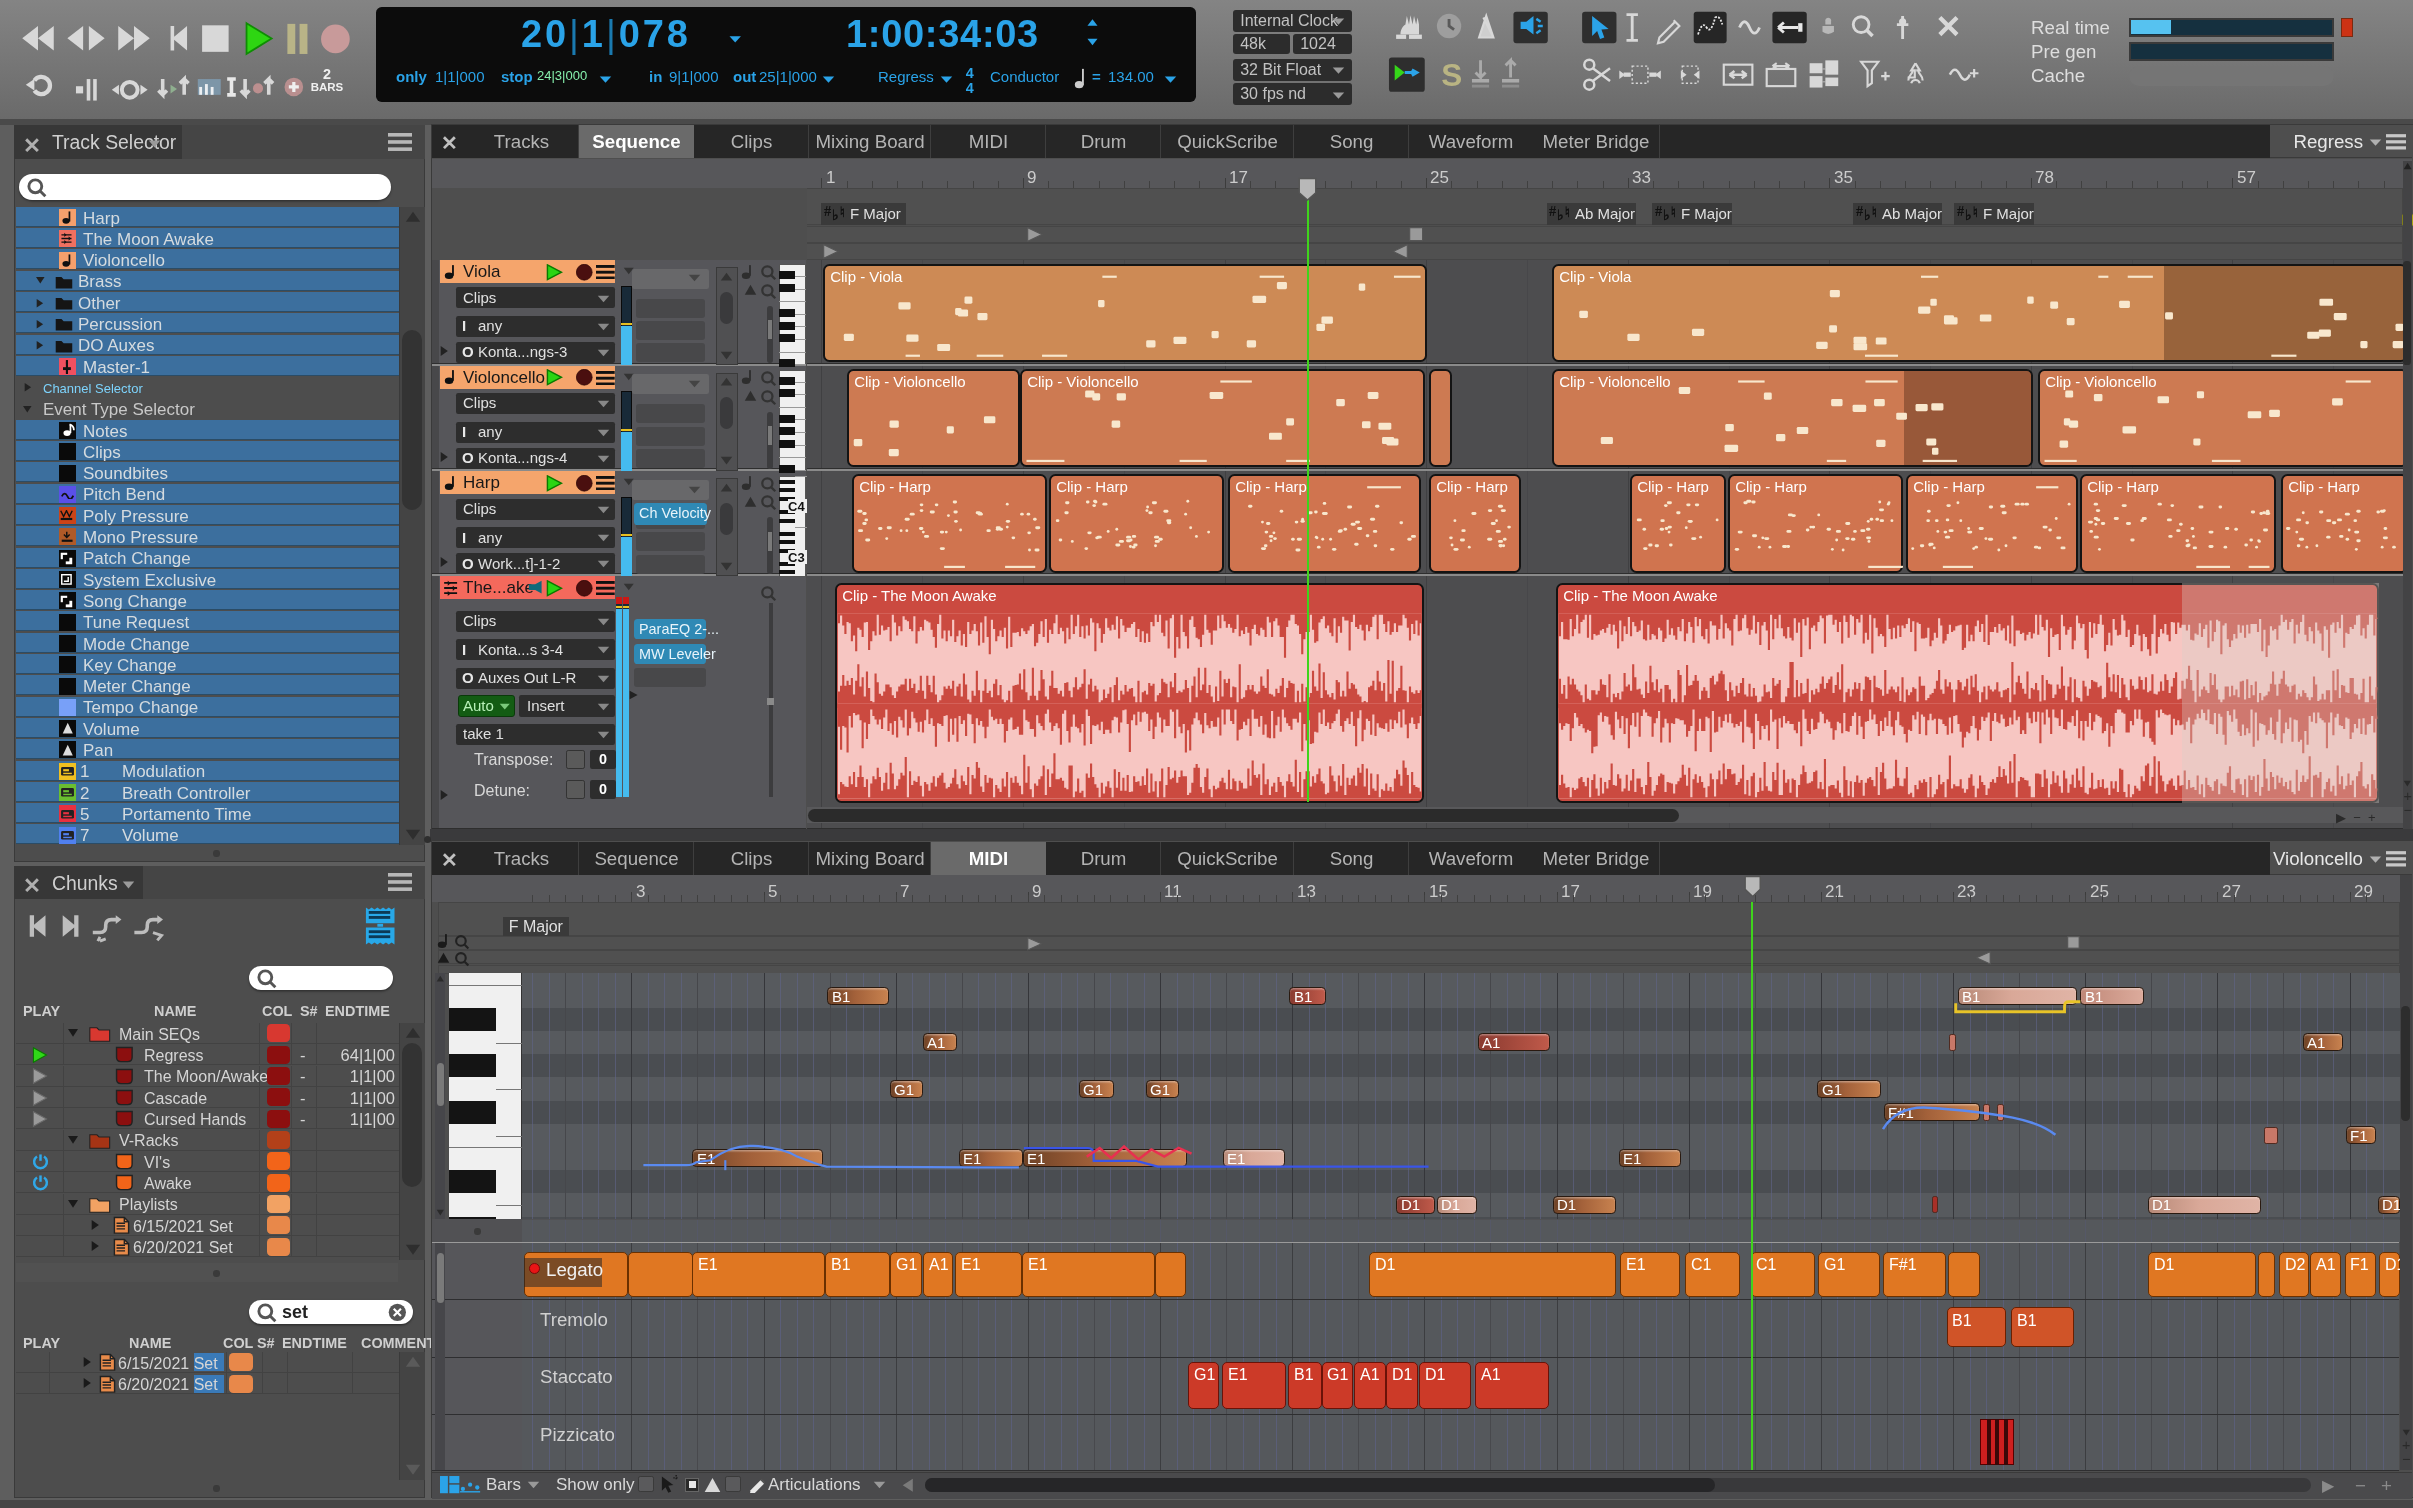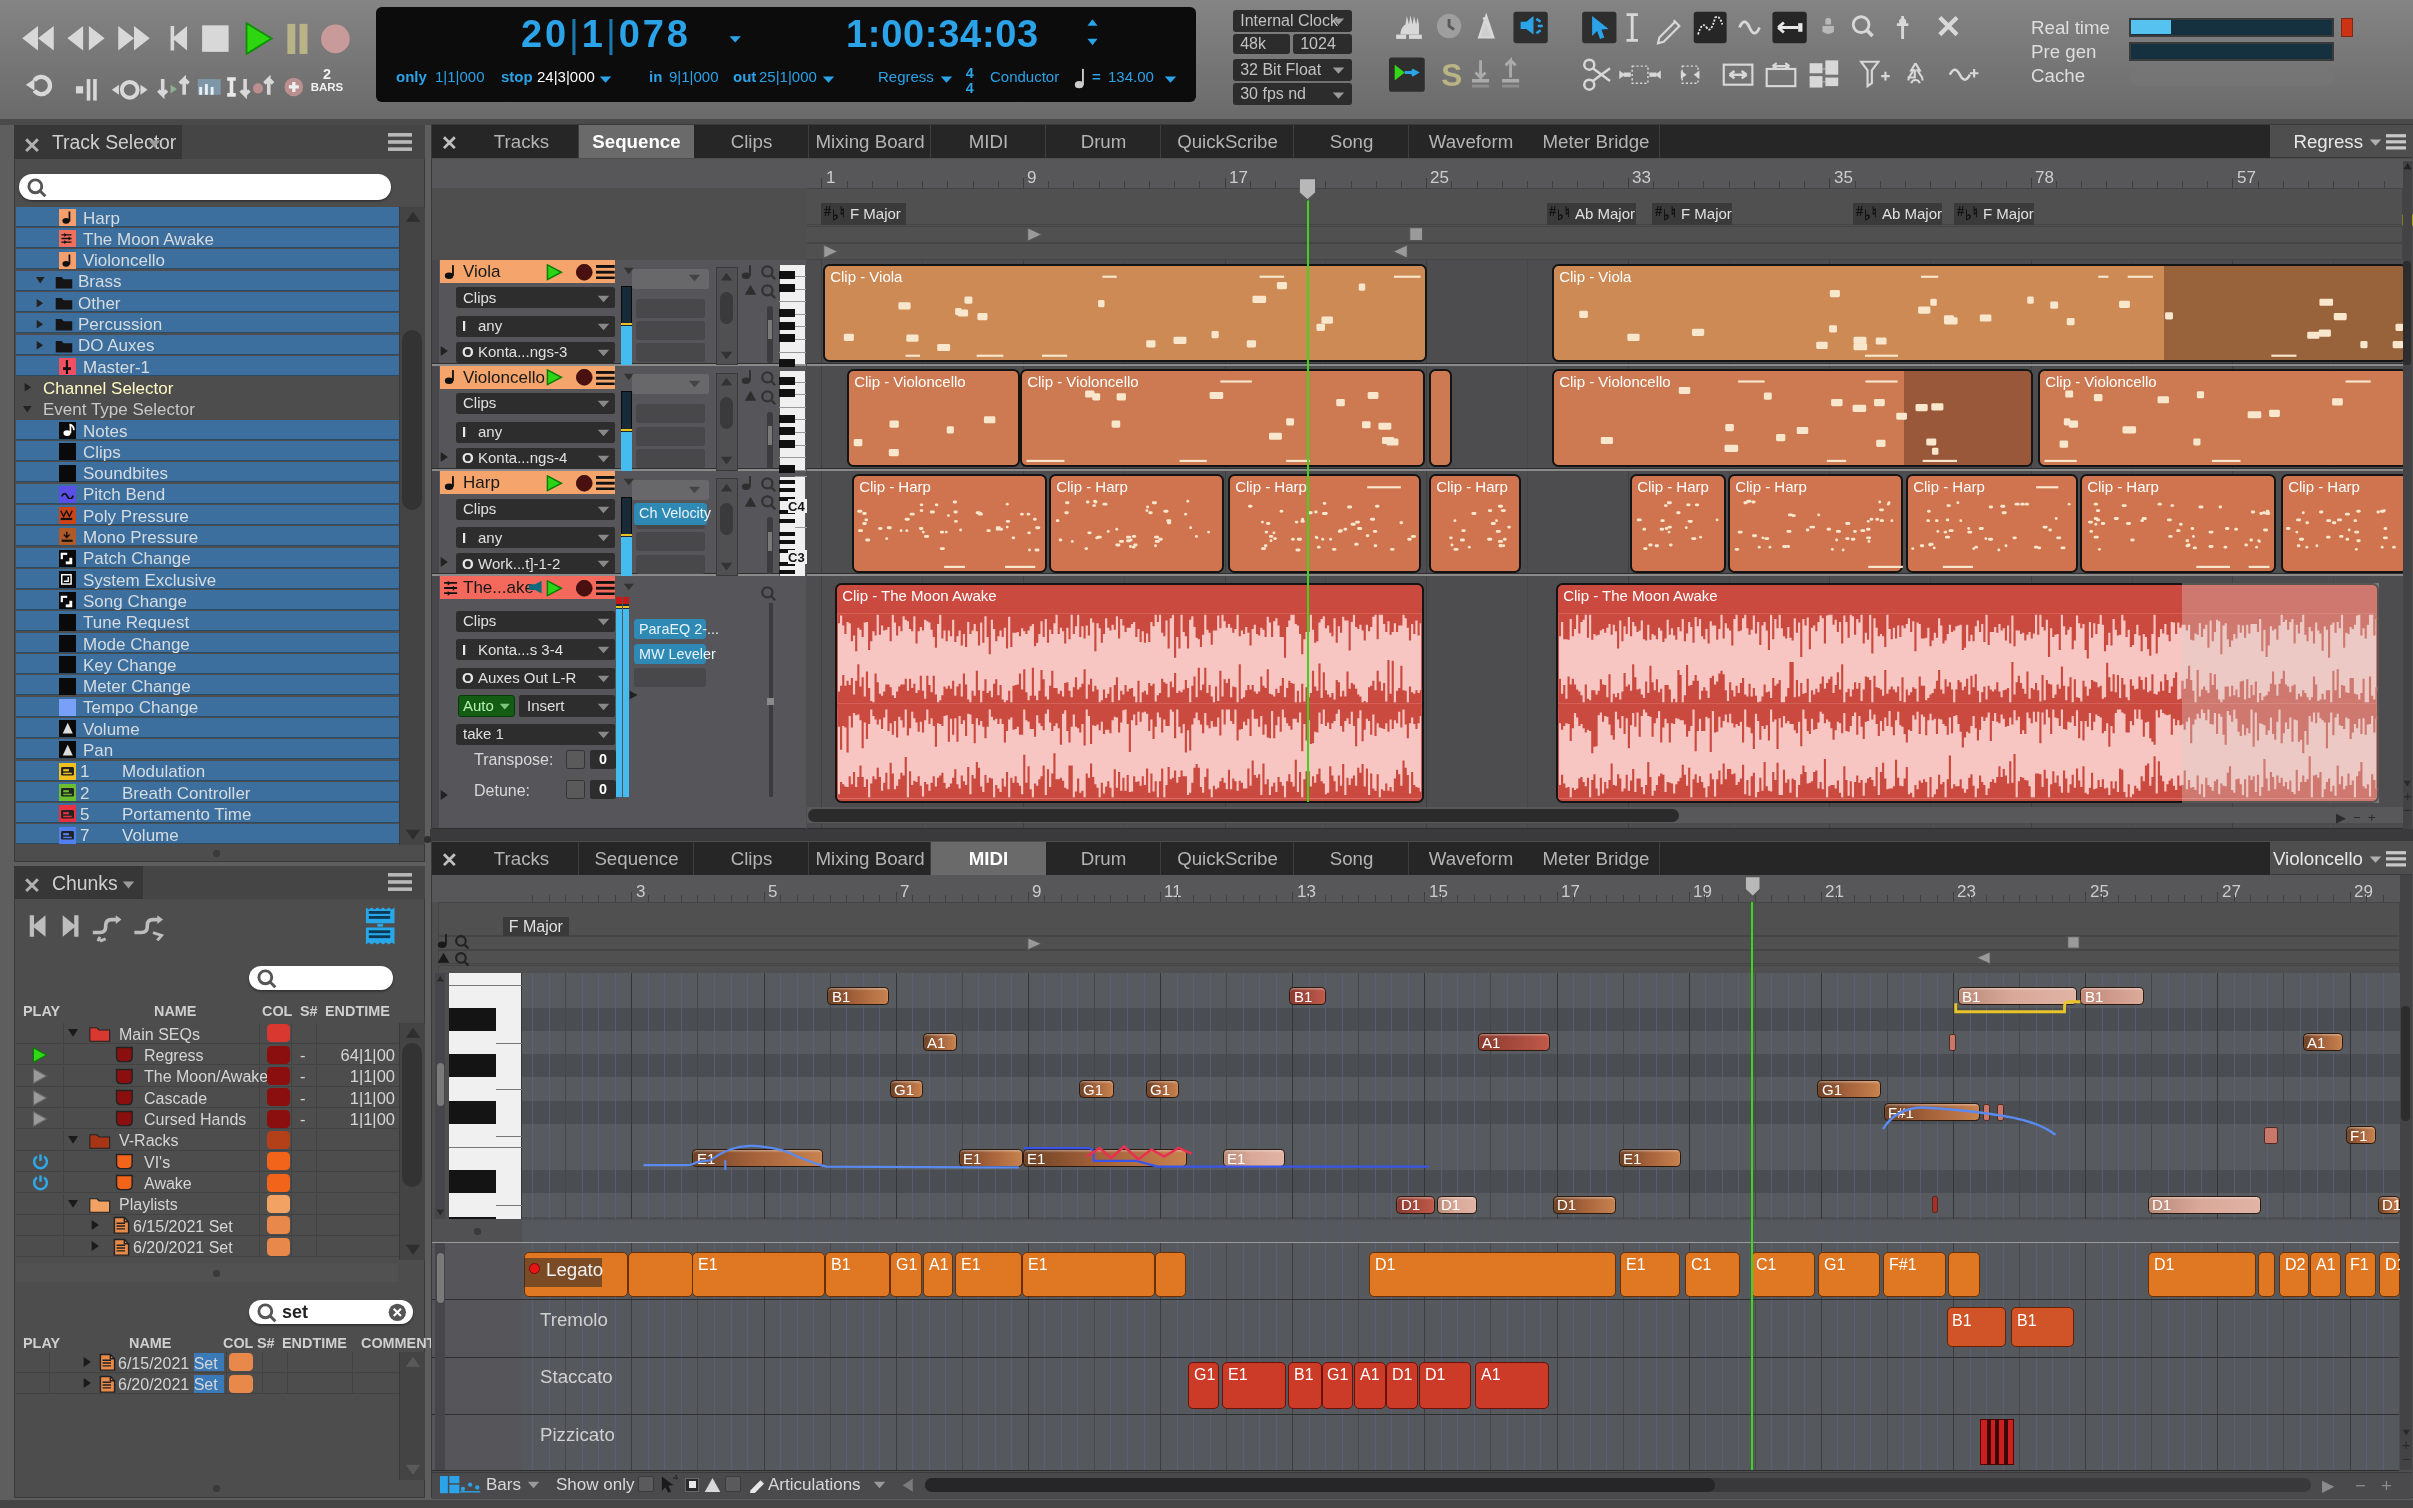--- a/index.html
+++ b/index.html
@@ -61,21 +61,21 @@
     <path d="M2 3 l8 9 8-9 z" fill="#2aa3e8"></path>
   </svg>
 <div style="left:846px;top:13px;width:302px;height:43px;color:#2aa3e8;font-size:38px;font-weight:bold;letter-spacing:0.7px;"><span class="t">1:00:34:03</span></div>
 <svg style="position:absolute;left:1086px;top:17px" width="14.4" height="32" viewBox="0 0 20 44">
     <path d="M2 12 l7-9 7 9 z" fill="#2aa3e8"></path>
     <path d="M2 30 l7 9 7-9 z" fill="#2aa3e8"></path>
   </svg>
 <div style="left:396px;top:68px;height:21.5px;color:#2aa3e8;font-size:15px;font-weight:bold;"><span class="t">only</span></div>
 <div style="left:435px;top:68px;height:21.5px;color:#2aa3e8;font-size:15px;font-weight:normal;"><span class="t">1|1|000</span></div>
 <div style="left:501px;top:68px;height:21.5px;color:#2aa3e8;font-size:15px;font-weight:bold;"><span class="t">stop</span></div>
-<div style="left:537px;top:68px;height:21.5px;color:#ffffff;font-size:15px;font-weight:normal;"><span class="t">24|3|000</span></div>
+<div style="left:537px;top:68px;height:21.5px;color:#86efac;font-size:13px;font-weight:normal;"><span class="t">24|3|000</span></div>
 <svg style="position:absolute;left:599px;top:75px" width="13" height="9.3" viewBox="0 0 18 13">
     <path d="M1 2 l8 9 8-9 z" fill="#2aa3e8"></path>
   </svg>
 <div style="left:649px;top:68px;height:21.5px;color:#2aa3e8;font-size:15px;font-weight:bold;"><span class="t">in</span></div>
 <div style="left:669px;top:68px;height:21.5px;color:#2aa3e8;font-size:15px;font-weight:normal;"><span class="t">9|1|000</span></div>
 <div style="left:733px;top:68px;height:21.5px;color:#2aa3e8;font-size:15px;font-weight:bold;"><span class="t">out</span></div>
 <div style="left:759px;top:68px;height:21.5px;color:#2aa3e8;font-size:15px;font-weight:normal;"><span class="t">25|1|000</span></div>
 <svg style="position:absolute;left:822px;top:75px" width="13" height="9.3" viewBox="0 0 18 13">
     <path d="M1 2 l8 9 8-9 z" fill="#2aa3e8"></path>
   </svg>
@@ -267,21 +267,21 @@
 <div style="left:59px;top:358px;width:17px;height:17px;background:#f05060;"></div>
 <svg style="position:absolute;left:63px;top:360px" width="8.6" height="14.4" viewBox="0 0 12 20">
     <rect x="4" y="0" width="3" height="20" fill="#111"></rect>
     <rect x="0" y="10" width="11" height="4" fill="#111"></rect>
     <circle cx="5.5" cy="4" r="1.6" fill="#111"></circle>
   </svg>
 <div style="left:83px;top:357px;height:21px;color:#d5dbdf;font-size:17px;line-height:21px;"><span class="t">Master-1</span></div>
 <svg style="position:absolute;left:24.4px;top:383px" width="10" height="10" viewBox="0 0 14 14">
     <path d="M1 0 l9 6 -9 6 z" fill="#222"></path>
   </svg>
-<div style="left:43px;top:378px;height:21px;color:#fef9c3;font-size:17px;line-height:21px;"><span class="t">Channel Selector</span></div>
+<div style="left:43px;top:378px;height:21px;color:#7dd3fc;font-size:13px;line-height:21px;"><span class="t">Channel Selector</span></div>
 <svg style="position:absolute;left:23px;top:406px" width="10" height="10" viewBox="0 0 14 14">
     <path d="M0 0 l12 0 -6 9 z" fill="#222"></path>
   </svg>
 <div style="left:43px;top:399px;height:21px;color:#c8c8c8;font-size:17px;line-height:21px;"><span class="t">Event Type Selector</span></div>
 <div style="left:16px;top:420px;width:384px;height:20px;background:#3c6f9e;border-bottom:1.4px solid #2b4c66;"></div>
 <div style="left:59px;top:422px;width:17px;height:17px;background:#0a0a0a;"></div>
 <svg style="position:absolute;left:62px;top:423px" width="13" height="14.4" viewBox="0 0 18 20">
     <ellipse cx="7" cy="14" rx="5" ry="4" fill="#fff"></ellipse>
     <rect x="10.5" y="2" width="2.4" height="12" fill="#fff"></rect>
     <path d="M10.5 2 q6 2 6 8" stroke="#fff" stroke-width="2.4" fill="none"></path>

